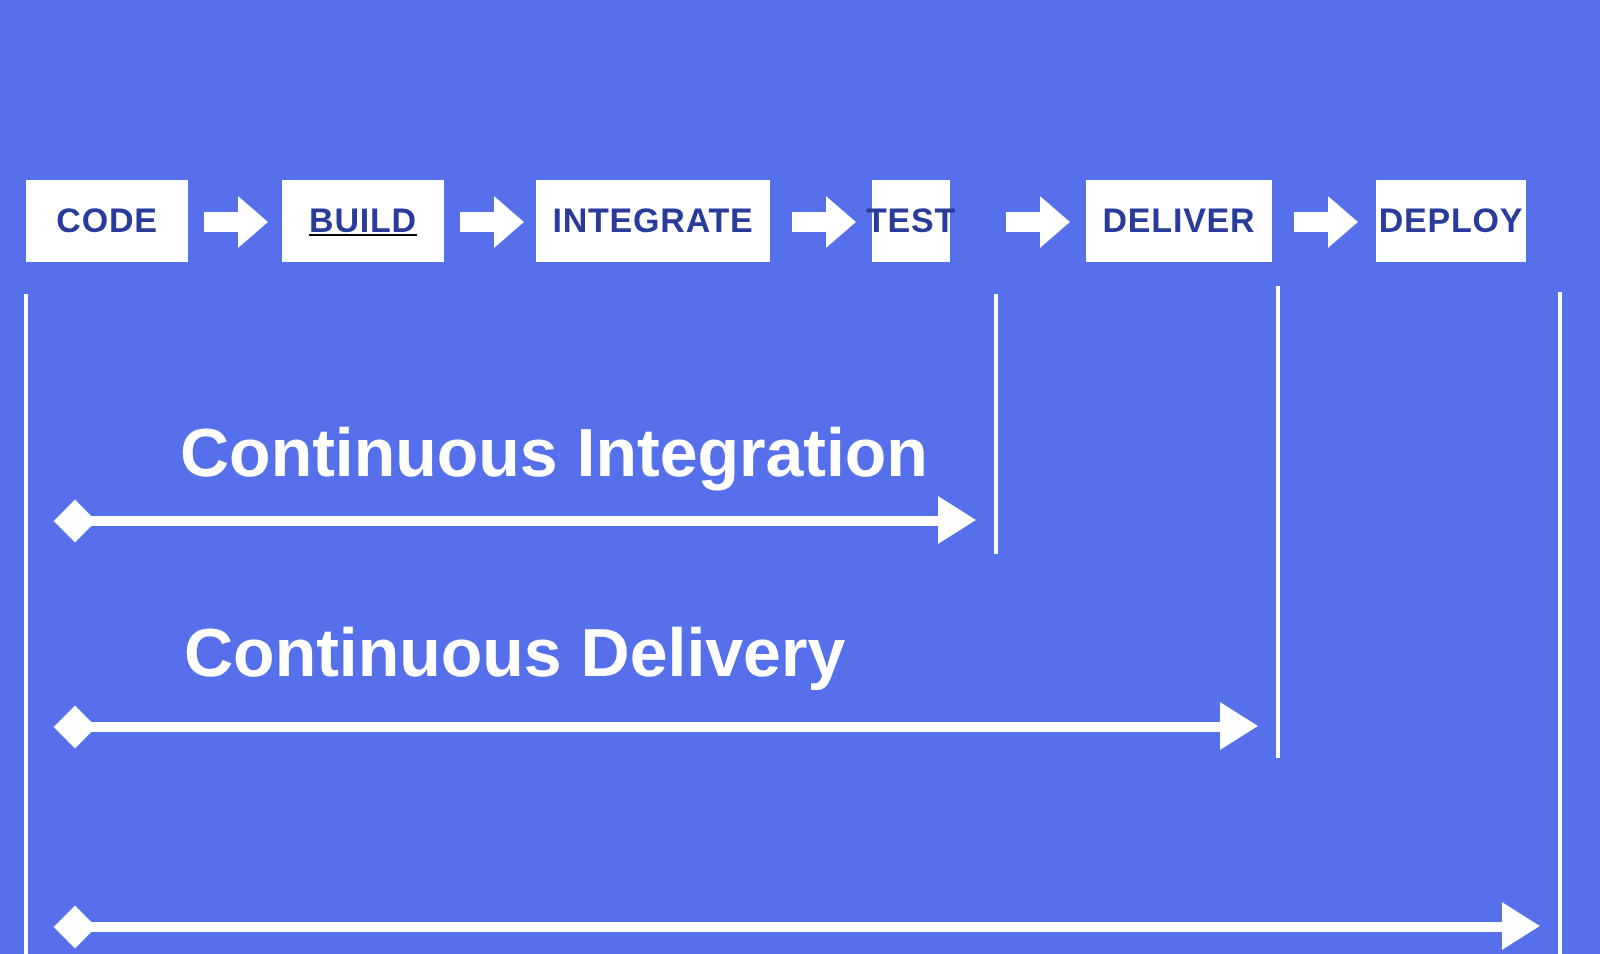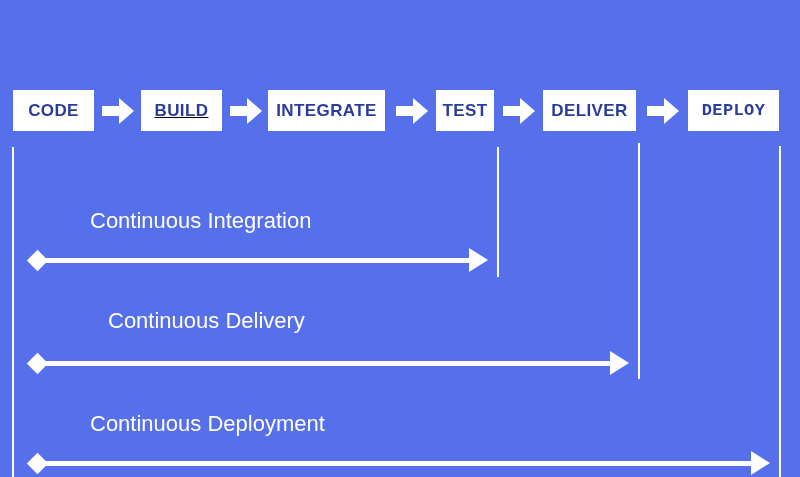--- a/index.html
+++ b/index.html
@@ -65,22 +65,22 @@
   .divider {
     position: absolute;
     width: 2px;
     background: #ffffff;
   }
 
   
   .span-label {
     position: absolute;
     color: #ffffff;
-    font-weight: normal;
-    font-size: 22px;
+    font-weight: bold;
+    font-size: 34px;
     line-height: 1;
     white-space: nowrap;
   }
   .span-arrow {
     position: absolute;
     height: 22px;
   }
   .span-arrow .line {
     position: absolute;
     left: 10px;
@@ -115,27 +115,27 @@
 
   <div class="stage-box" style="left: 13px; top: 47px; width: 81px; height: 41px;">
     <span class="stage-label">CODE</span>
   </div>
   <div class="stage-box" style="left: 141px; top: 47px; width: 81px; height: 41px; text-decoration: underline;">
     <span class="stage-label">BUILD</span>
   </div>
   <div class="stage-box" style="left: 268px; top: 47px; width: 117px; height: 41px;">
     <span class="stage-label">INTEGRATE</span>
   </div>
-  <div class="stage-box" style="left: 436px; top: 47px; width: 58px; height: 41px;">
+  <div class="stage-box" style="left: 436px; top: 47px; width: 39px; height: 41px;">
     <span class="stage-label">TEST</span>
   </div>
   <div class="stage-box" style="left: 543px; top: 47px; width: 93px; height: 41px; align-items: center;">
     <span class="stage-label">DELIVER</span>
   </div>
-  <div class="stage-box" style="left: 688px; top: 47px; width: 91px; height: 41px; font-family: Liberation Mono, monospace;">
+  <div class="stage-box" style="left: 688px; top: 47px; width: 75px; height: 41px;">
     <span class="stage-label">DEPLOY</span>
   </div>
 
   <div class="connector" style="left: 102px; top: 55px; width: 32px;">
     <span class="shaft" style="width: 18px;"></span>
       <span class="head" style="left: 17px;"></span>
   </div>
   <div class="connector" style="left: 230px; top: 55px; width: 32px;">
     <span class="shaft" style="width: 18px;"></span>
       <span class="head" style="left: 17px;"></span>
@@ -152,22 +152,21 @@
     <span class="shaft" style="width: 18px;"></span>
       <span class="head" style="left: 17px;"></span>
   </div>
 
   <div class="divider" style="left: 12px; top: 104px; height: 338px;"></div>
   <div class="divider" style="left: 497px; top: 104px; height: 130px;"></div>
   <div class="divider" style="left: 638px; top: 100px; height: 236px;"></div>
   <div class="divider" style="left: 779px; top: 103px; height: 333px;"></div>
 
   <div class="span-label" style="left: 90px; top: 167px;">Continuous Integration</div>
-  <div class="span-label" style="left: 108px; top: 267px; text-align: right;">Continuous Delivery</div>
-  <div class="span-label" style="left: 90px; top: 370px;">Continuous Deployment</div>
+  <div class="span-label" style="left: 92px; top: 267px; text-align: right;">Continuous Delivery</div>
 
   <div class="span-arrow" style="left: 27px; top: 207px; width: 461px;">
     <span class="diamond"></span>
     <span class="line" style="width: 435px;"></span>
     <span class="tip" style="left: 442px;"></span>
   </div>
   <div class="span-arrow" style="left: 27px; top: 310px; width: 602px;">
     <span class="diamond"></span>
     <span class="line" style="width: 576px;"></span>
     <span class="tip" style="left: 583px;"></span>

